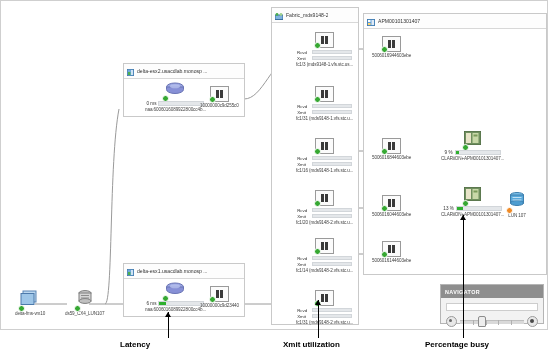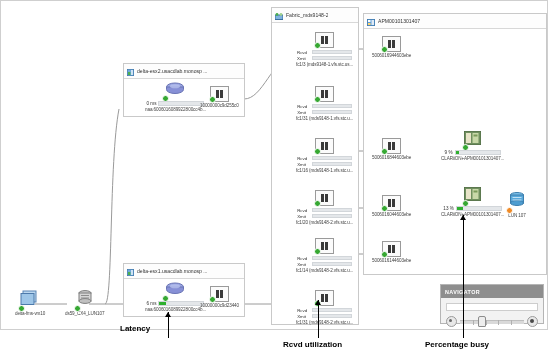--- a/index.html
+++ b/index.html
@@ -469,22 +469,22 @@
             <i class="tick" style="left:80%"></i>
           <i id="handle" style="left: 28%;"></i>
         </span>
         <span class="zbtn plus"></span>
       </div>
     </div>
   </div>
 </div>
 
 <div id="annotations">
-    <div class="ann" style="left: 120px; top: 324px;">Latency</div>
+    <div class="ann" style="left: 120px; top: 340px;">Latency</div>
     <div class="ann-line" style="left: 168px; top: 312px; height: 26px;"></div>
     <div class="arrow" style="left: 165px; top: 312px;"></div>
-    <div class="ann" style="left: 283px; top: 340px;">Rcvd utilization</div>
+    <div class="ann" style="left: 283px; top: 340px;">Xmit utilization</div>
     <div class="ann-line" style="left: 318px; top: 300px; height: 38px;"></div>
     <div class="arrow" style="left: 315px; top: 300px;"></div>
     <div class="ann" style="left: 425px; top: 340px;">Percentage busy</div>
     <div class="ann-line" style="left: 463px; top: 215px; height: 123px;"></div>
     <div class="arrow" style="left: 460px; top: 215px;"></div>
   </div>
 
 </body></html>

